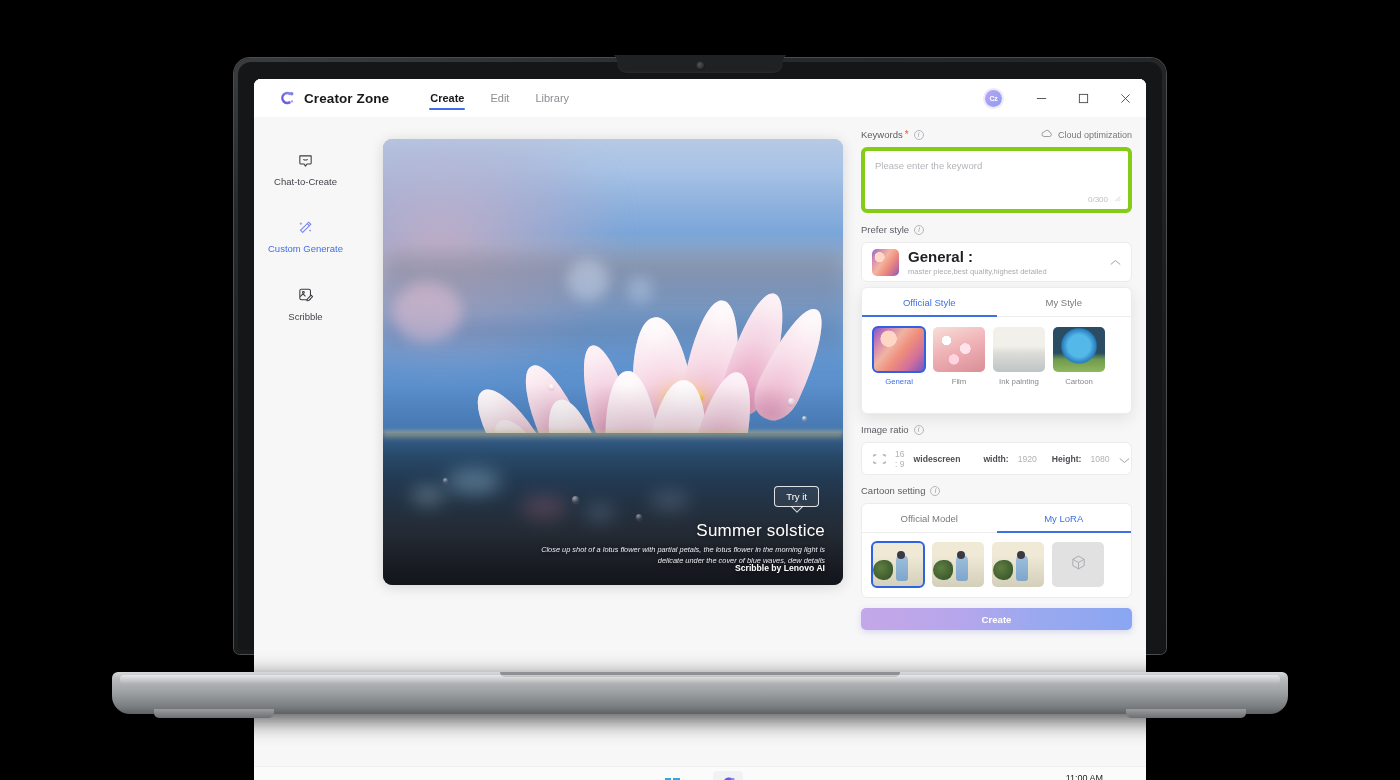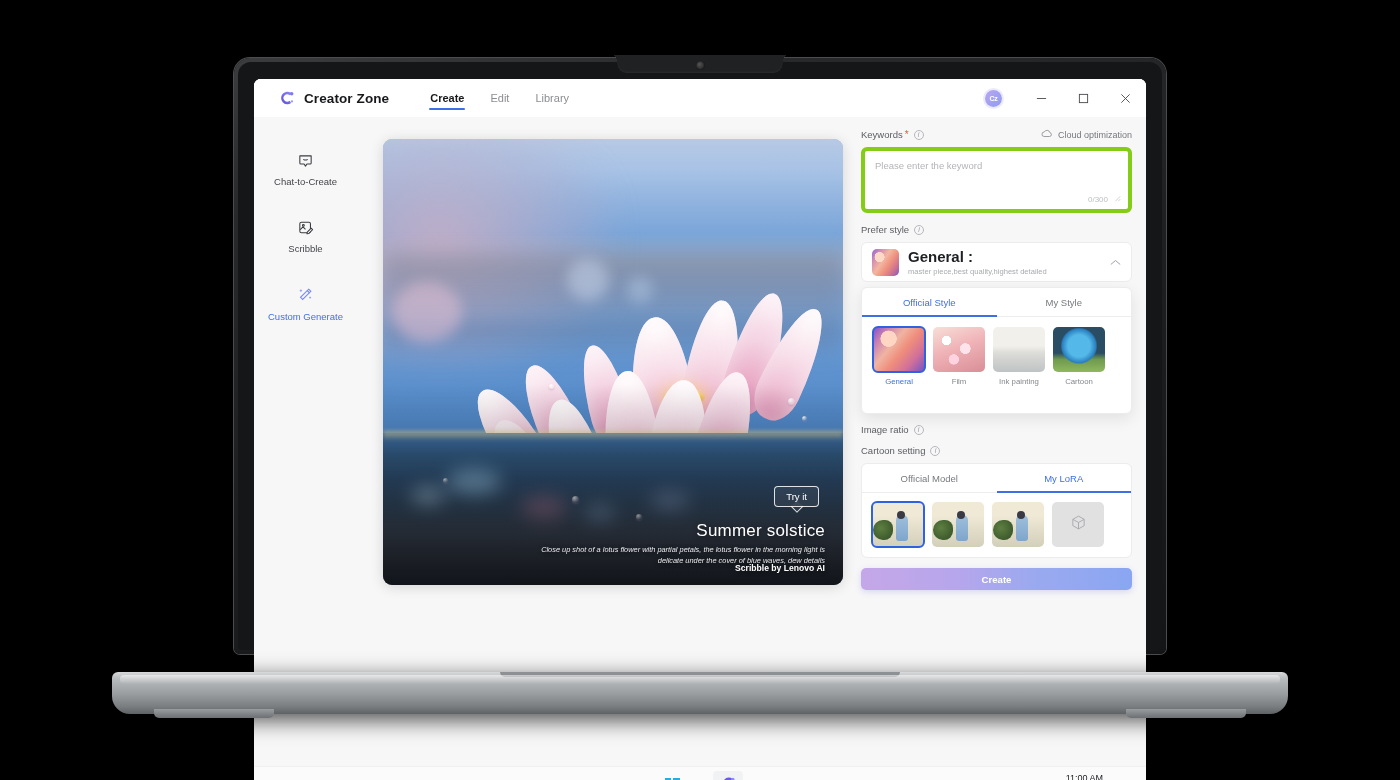--- a/index.html
+++ b/index.html
@@ -434,40 +434,40 @@
           <div class="rail">
             <div class="rail-item">
               <span class="rail-icon">
                 <svg width="17" height="17" viewBox="0 0 24 24" fill="none" stroke="#3a3c40" stroke-width="1.5" stroke-linecap="round" stroke-linejoin="round">
                   <path d="M4 5.5h16v10a1.5 1.5 0 0 1-1.5 1.5H14l-2 3-2-3H5.5A1.5 1.5 0 0 1 4 15.5z"></path>
                   <path d="M9.5 10.5c.7 1.2 4.3 1.2 5 0"></path>
                 </svg>
               </span>
               <span class="rail-label">Chat-to-Create</span>
             </div>
+            <div class="rail-item active">
+              <span class="rail-icon">
+                <svg width="17" height="17" viewBox="0 0 24 24" fill="none" stroke="#7b8bea" stroke-width="1.6" stroke-linecap="round">
+                  <path d="M16.5 4.5l3 3L8 19l-3-3z"></path>
+                  <path d="M14.5 6.5l3 3"></path>
+                  <path d="M5.5 5.5v2M4.5 6.5h2M18.5 15.5v1.6M17.7 16.3h1.6" stroke="#9aa6f0"></path>
+                </svg>
+              </span>
+              <span class="rail-label">Custom Generate</span>
+            </div>
             <div class="rail-item">
               <span class="rail-icon">
                 <svg width="17" height="17" viewBox="0 0 24 24" fill="none" stroke="#3a3c40" stroke-width="1.5" stroke-linejoin="round">
                   <rect x="4" y="4.5" width="15" height="15" rx="2.2"></rect>
                   <path d="M4.5 15l4-4 3.5 3.5"></path>
                   <circle cx="9" cy="9" r="1.3"></circle>
                   <path d="M14.5 18.5l5.5-5.5 2 2-5.5 5.5-2.4.4z" fill="#fff"></path>
                 </svg>
               </span>
               <span class="rail-label">Scribble</span>
-            </div>
-            <div class="rail-item active">
-              <span class="rail-icon">
-                <svg width="17" height="17" viewBox="0 0 24 24" fill="none" stroke="#7b8bea" stroke-width="1.6" stroke-linecap="round">
-                  <path d="M16.5 4.5l3 3L8 19l-3-3z"></path>
-                  <path d="M14.5 6.5l3 3"></path>
-                  <path d="M5.5 5.5v2M4.5 6.5h2M18.5 15.5v1.6M17.7 16.3h1.6" stroke="#9aa6f0"></path>
-                </svg>
-              </span>
-              <span class="rail-label">Custom Generate</span>
             </div>
           </div>
 
           <div class="canvas">
             <div class="preview">
               <div class="art">
                 <div class="sky"></div>
                 <div class="sky-warm"></div>
                 <div class="sky-band"></div>
                 <div class="sky-band2"></div>
@@ -582,20 +582,38 @@
                 <div class="tcell">
                   <div class="timg th-cartoon"></div>
                   <span class="tname">Cartoon</span>
                 </div>
               </div>
             </div>
 
             <div class="sect-head" style="margin-top:10px;">
               <span class="sect-label">Image ratio</span>
               <span class="info-i">i</span>
+            </div>
+            <div class="ratio-box">
+              <span>
+                <svg width="13" height="10" viewBox="0 0 16 12" fill="none" stroke="#8e9095" stroke-width="1.2">
+                  <path d="M1 3V1h3M12 1h3v2M15 9v2h-3M4 11H1V9"></path>
+                </svg>
+              </span>
+              <span class="r-txt">16 : 9</span>
+              <span class="r-txt b">widescreen</span>
+              <span class="r-txt b" style="margin-left:14px;">width:</span>
+              <span class="r-txt">1920</span>
+              <span class="r-txt b" style="margin-left:6px;">Height:</span>
+              <span class="r-txt">1080</span>
+              <span style="margin-left:auto;">
+                <svg width="11" height="7" viewBox="0 0 14 8" fill="none" stroke="#9a9ca1" stroke-width="1.2">
+                    <path d="M1 1.5L7 6.5l6-5"></path>
+                  </svg>
+              </span>
             </div>
 
             <div class="sect-head" style="margin-top:10px;">
               <span class="sect-label">Cartoon setting</span>
               <span class="info-i">i</span>
             </div>
             <div class="model-card">
               <div class="tabs">
                 <div class="tab">Official Model</div>
                 <div class="tab active">My LoRA</div>

